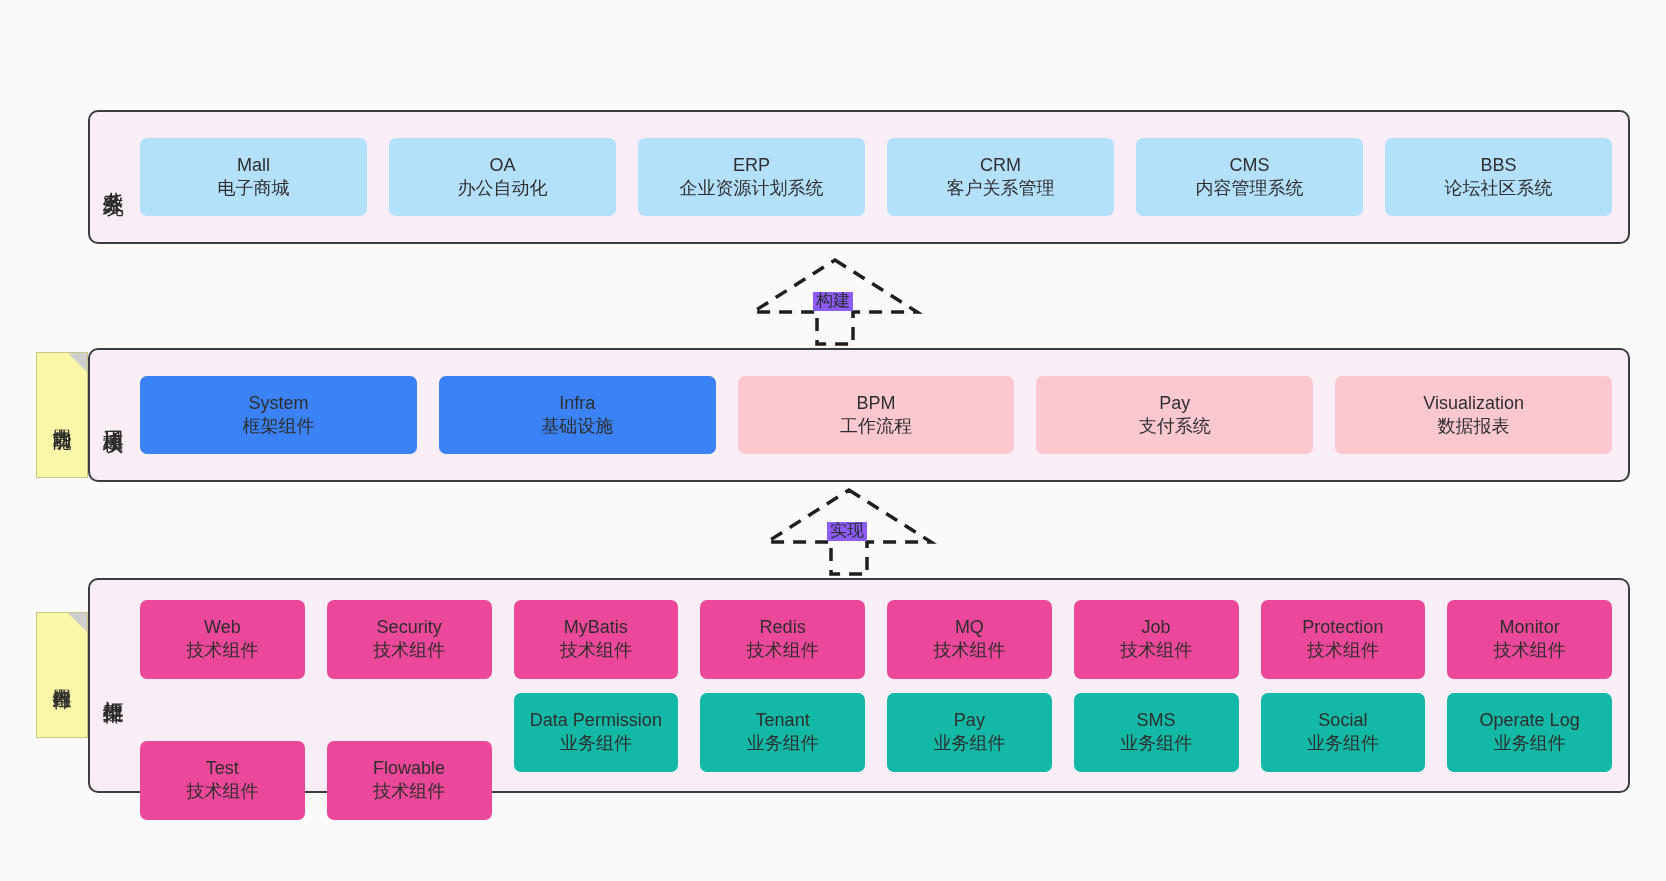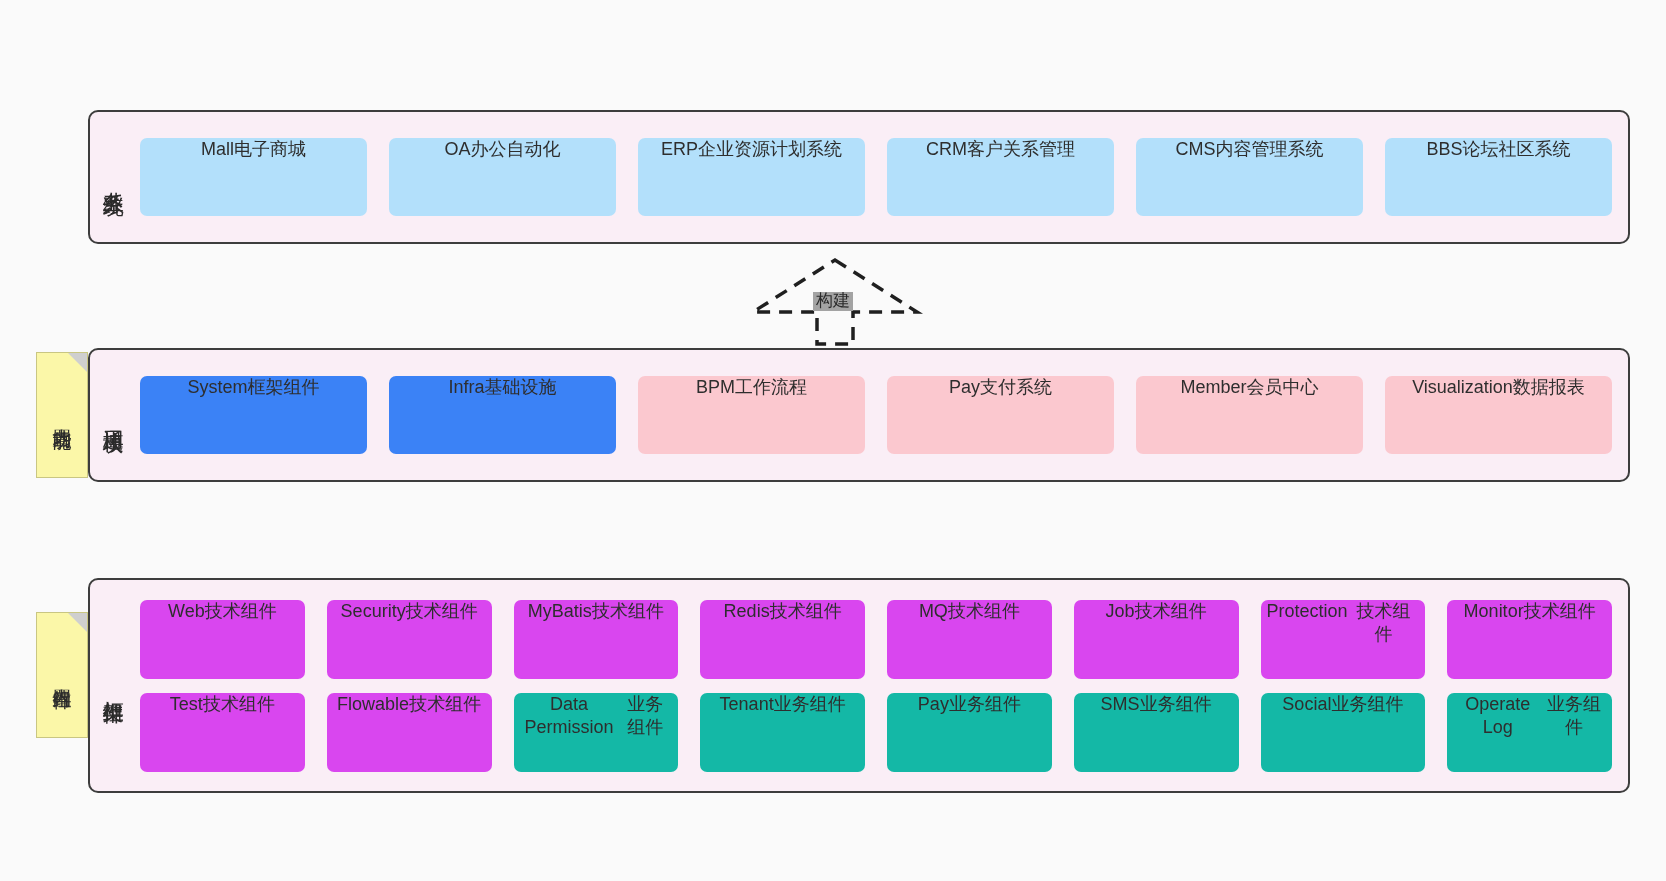--- a/index.html
+++ b/index.html
@@ -63,38 +63,39 @@
   .row {
     display: flex;
     gap: 22px;
     align-items: stretch;
   }
 
   .node {
     flex: 1 1 0;
     border-radius: 7px;
     display: flex;
-    flex-direction: row;
+    flex-direction: column;
+    align-items: center;
     justify-content: center;
     text-align: center;
     font-size: 18px;
     line-height: 1.30;
     color: #2e2e2e;
     box-sizing: border-box;
-    padding: 0 6px;
+    padding: 8px 6px;
     min-width: 0;
   }
   .node .t-en { display: block; }
   .node .t-cn { display: block; }
 
   
   .blue        { background: #b3e0fb; }
   .red-strong  { background: #3b82f6; }
   .red-light   { background: #fbc8cf; }
-  .green-strong{ background: #d946ef; }
+  .green-strong{ background: #ec4899; margin-top: 48px; }
   .green-light { background: #14b8a6; }
 
   
   #layer-business { left: 88px;  top: 110px; width: 1542px; height: 134px; }
   #layer-modules  { left: 88px;  top: 348px; width: 1542px; height: 134px; }
   #layer-framework{ left: 88px;  top: 578px; width: 1542px; height: 215px; }
 
   #layer-business  .node,
   #layer-modules   .node { height: 78px; }
   #layer-framework .node { height: 79px; }
@@ -133,21 +134,21 @@
   
   .gen-arrow {
     position: absolute;
     z-index: 3;
   }
   .gen-arrow svg { display: block; overflow: visible; }
   .gen-label {
     position: absolute;
     font-size: 17px;
     color: #2b2b2b;
-    background: #a3a3a3;
+    background: #8b5cf6;
     padding: 0 3px;
     white-space: nowrap;
     line-height: 1.1;
   }
   #arrow-build  { left: 746px; top: 256px; width: 178px; height: 92px; }
   #arrow-build  .gen-label  { left: 67px; top: 36px; }
   #arrow-implement { left: 760px; top: 486px; width: 178px; height: 92px; }
   #arrow-implement .gen-label { left: 67px; top: 36px; }
 </style>
 </head>
@@ -212,31 +213,33 @@
         </div>
         <div class="node red-light">
           <span class="t-en">BPM</span>
           <span class="t-cn">工作流程</span>
         </div>
         <div class="node red-light">
           <span class="t-en">Pay</span>
           <span class="t-cn">支付系统</span>
         </div>
         <div class="node red-light">
-          <span class="t-en">Member</span>
-          <span class="t-cn">会员中心</span>
-        </div>
-        <div class="node red-light">
           <span class="t-en">Visualization</span>
           <span class="t-cn">数据报表</span>
         </div>
       </div>
     </div>
   </div>
 
+  <div class="gen-arrow" id="arrow-implement">
+    <svg width="178" height="92" viewBox="0 0 178 92" aria-hidden="true">
+      <path d="M89 4 L171 56 L107 56 L107 88 L71 88 L71 56 L7 56 Z" fill="#fafafa" stroke="#1f1f1f" stroke-width="3.5" stroke-dasharray="13 9" stroke-linejoin="miter"></path>
+    </svg>
+    <span class="gen-label">实现</span>
+  </div>
 
   <div class="sticky" id="note-components">
     <span>内置组件</span>
   </div>
 
   <div class="layer" id="layer-framework">
     <div class="layer-caption">框架组件</div>
     <div class="layer-body">
 
       <div class="row">

